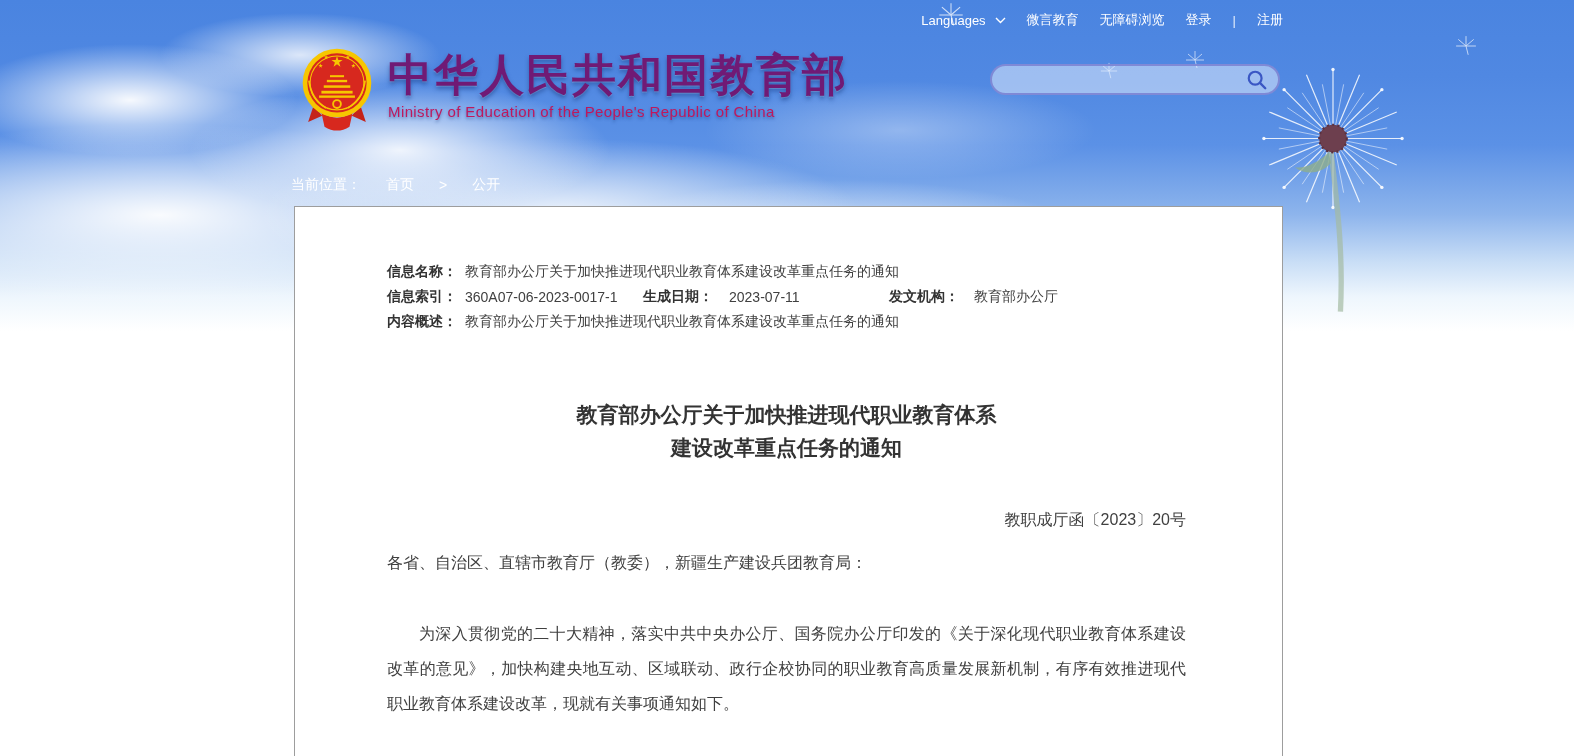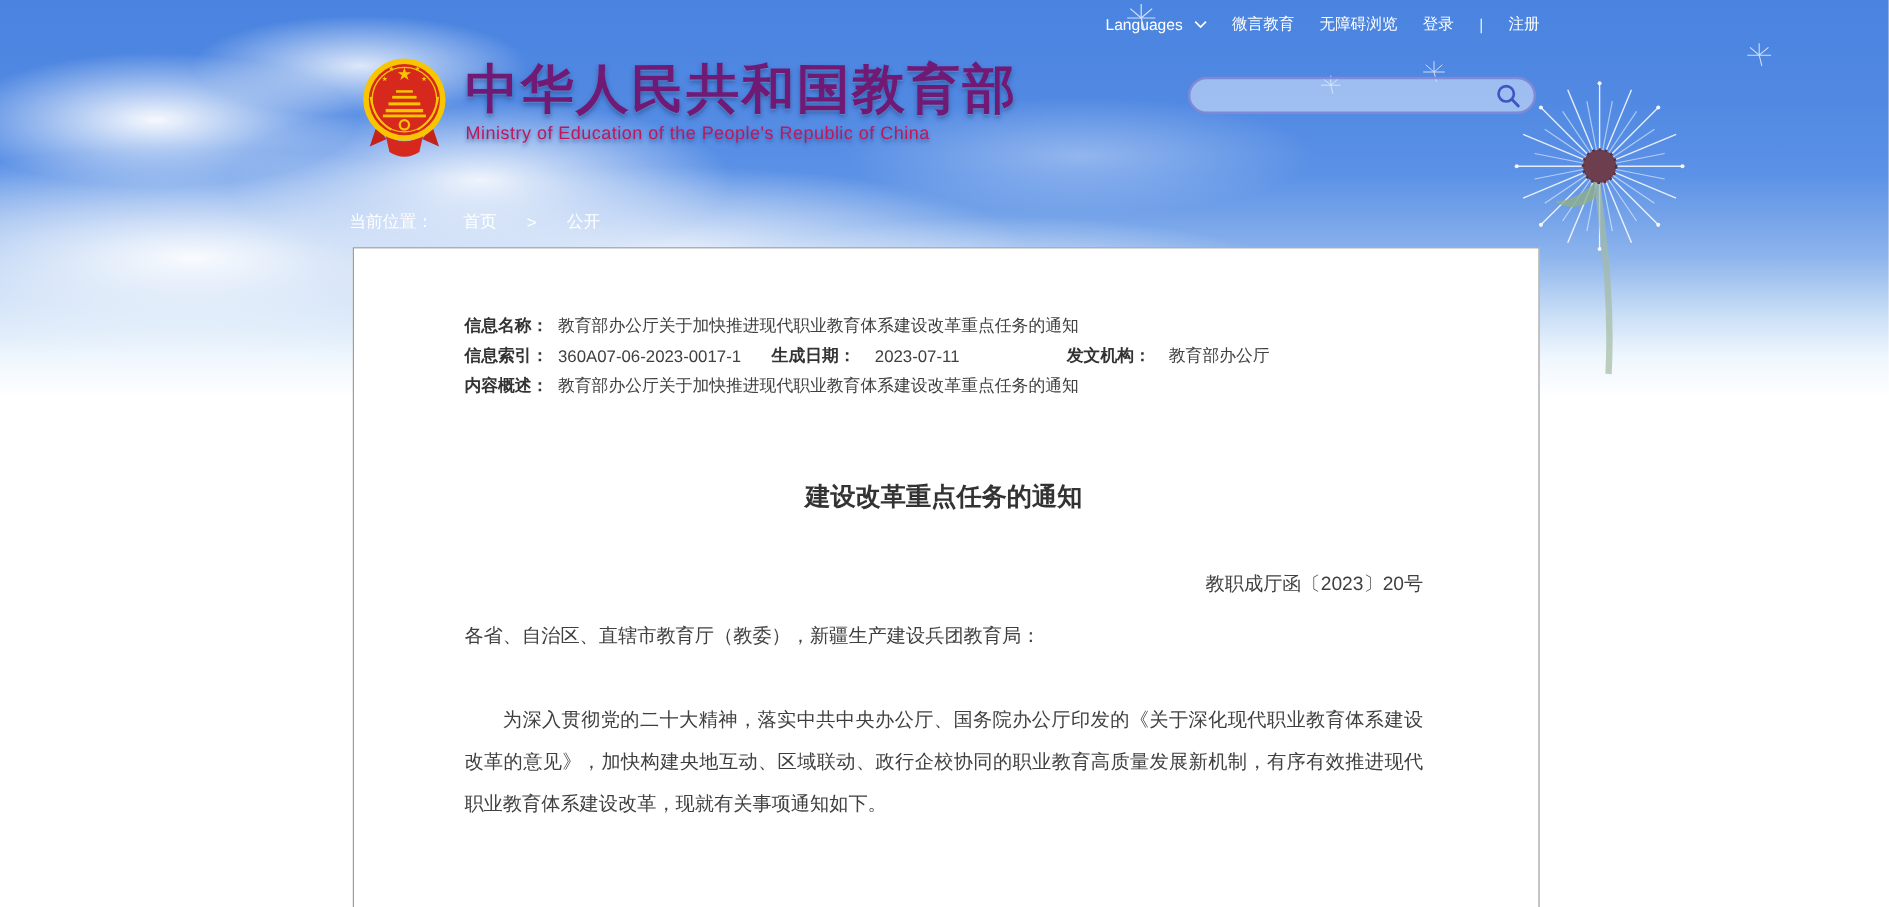--- a/index.html
+++ b/index.html
@@ -279,20 +279,21 @@
       <td>教育部办公厅</td>
     </tr>
     <tr>
       <td class="lbl">内容概述：</td>
       <td colspan="5">教育部办公厅关于加快推进现代职业教育体系建设改革重点任务的通知</td>
     </tr>
   </tbody>
     </table>
 
   <div class="doc-title">
+    <div>教育部办公厅关于加快推进现代职业教育体系</div>
     <div>建设改革重点任务的通知</div>
   </div>
 
   <div class="doc-number">教职成厅函〔2023〕20号</div>
 
   <div class="salutation">各省、自治区、直辖市教育厅（教委），新疆生产建设兵团教育局：</div>
 
   <p class="body-para">为深入贯彻党的二十大精神，落实中共中央办公厅、国务院办公厅印发的《关于深化现代职业教育体系建设改革的意见》，加快构建央地互动、区域联动、政行企校协同的职业教育高质量发展新机制，有序有效推进现代职业教育体系建设改革，现就有关事项通知如下。</p>
 
 </div>

